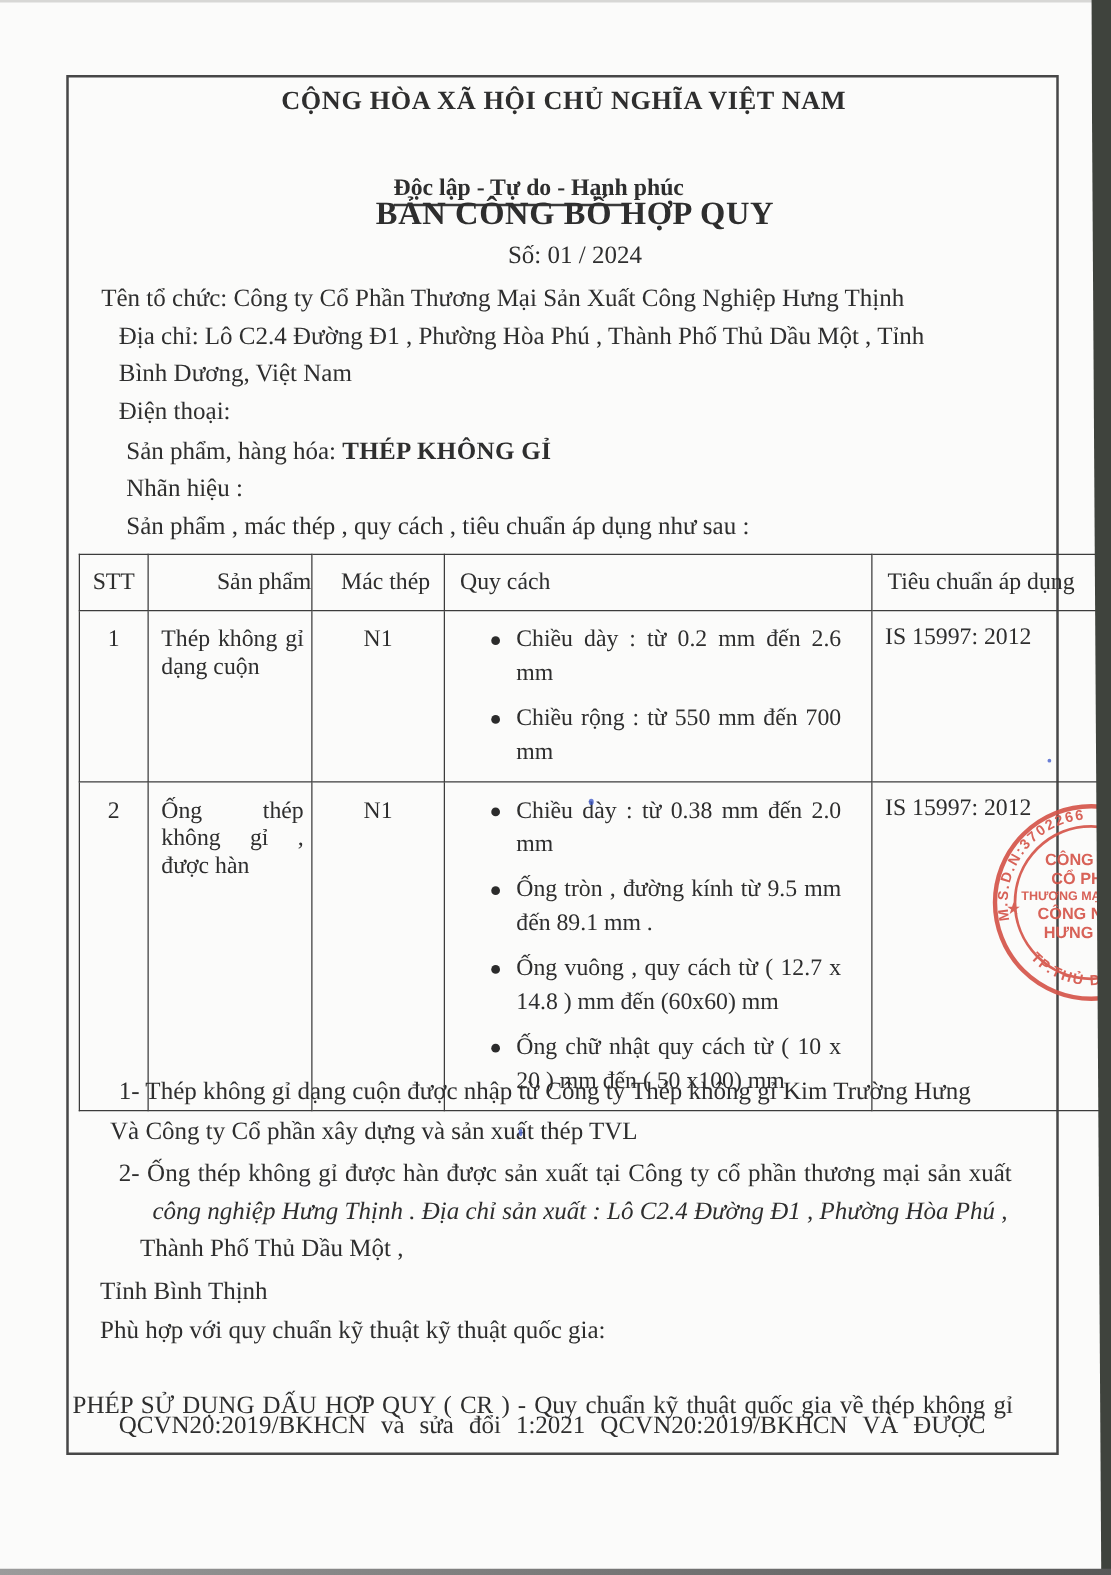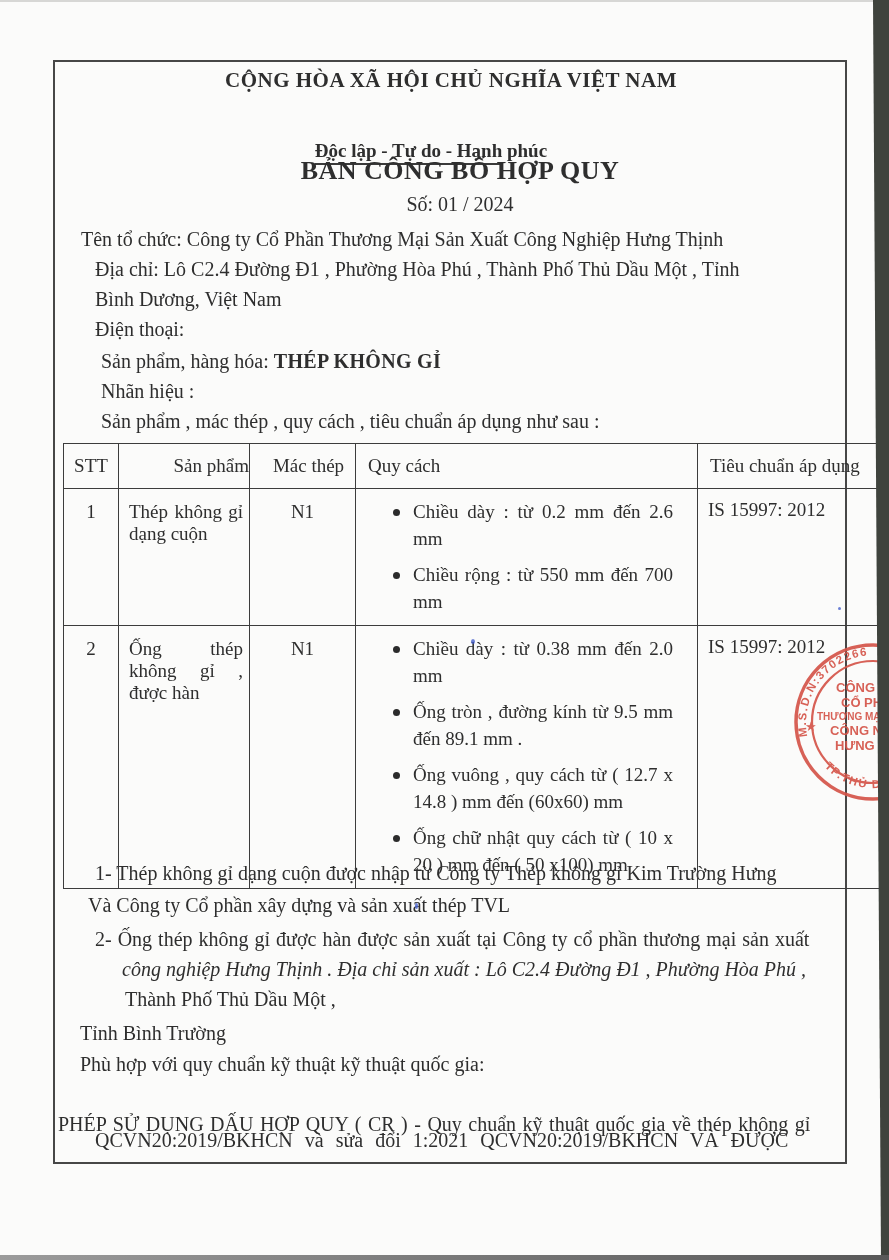--- a/index.html
+++ b/index.html
@@ -61,21 +61,21 @@
   .spec{display:flex;align-items:flex-start;margin-bottom:9px;}
   .bullet-dot{flex:none;width:7px;height:7px;border-radius:50%;background:#2b2b2b;margin:10px 13px 0 3px;}
   .spec-text{text-align:justify;width:260px;line-height:1.42;}
 
   
   .note-line{font-size:20px;}
   #note-1{left:95px;top:862px;}
   #note-1b{left:88px;top:894px;}
   #note-2{left:95px;top:928px;word-spacing:1px;}
   #note-2b{left:122px;top:958px;font-style:italic;}
-  #note-2c{left:125px;top:988px;}
+  #note-2c{left:112px;top:988px;}
   #note-3{left:80px;top:1022px;}
   #note-4{left:80px;top:1053px;}
   #note-5{left:95px;top:1085px;word-spacing:7px;margin-top:44px;}
   #note-6{left:58px;top:1113px;word-spacing:1.5px;}
 
   
   #stamp{position:absolute;left:773px;top:622px;z-index:4;opacity:.92;}
   #stamp text{font-family:"Liberation Sans","DejaVu Sans",sans-serif;font-weight:bold;}
 </style>
 </head>
@@ -148,21 +148,21 @@
     <td class="c-tc cell-tc">IS 15997: 2012</td>
   </tr>
 </tbody>
   </table>
 
 <div class="abs note-line" id="note-1">1-  Thép không gỉ dạng cuộn được nhập từ Công ty Thép không gỉ Kim Trường Hưng</div>
 <div class="abs note-line" id="note-1b">Và Công ty Cổ phần xây dựng và sản xuất thép TVL</div>
 <div class="abs note-line" id="note-2">2-  Ống thép không gỉ được hàn được sản xuất tại Công ty cổ phần thương mại sản xuất</div>
 <div class="abs note-line" id="note-2b">công nghiệp Hưng Thịnh . Địa chỉ sản xuất : Lô C2.4 Đường Đ1 , Phường Hòa Phú ,</div>
 <div class="abs note-line" id="note-2c">Thành Phố Thủ Dầu Một ,</div>
-<div class="abs note-line" id="note-3">Tỉnh Bình Trường</div>
+<div class="abs note-line" id="note-3">Tỉnh Bình Thịnh</div>
 <div class="abs note-line" id="note-4">Phù hợp với quy chuẩn kỹ thuật kỹ thuật quốc gia:</div>
 <div class="abs note-line" id="note-5">QCVN20:2019/BKHCN và sửa đổi 1:2021 QCVN20:2019/BKHCN VÀ ĐƯỢC</div>
 <div class="abs note-line" id="note-6">PHÉP SỬ DỤNG DẤU HỢP QUY ( CR ) -  Quy chuẩn kỹ thuật quốc gia về thép không gỉ</div>
 
 <svg id="stamp" width="200" height="200" viewBox="-100 -100 200 200">
   <defs>
     <path id="arcTop" d="M -63,22.9 A 67,67 0 1 1 66,-11.6" fill="none"></path>
     <path id="arcBottom" d="M -54.1,37.9 A 66,66 0 0 0 54.1,37.9" fill="none"></path>
   </defs>
   <circle cx="0" cy="0" r="77" fill="none" stroke="#d5554a" stroke-width="3.5"></circle>

